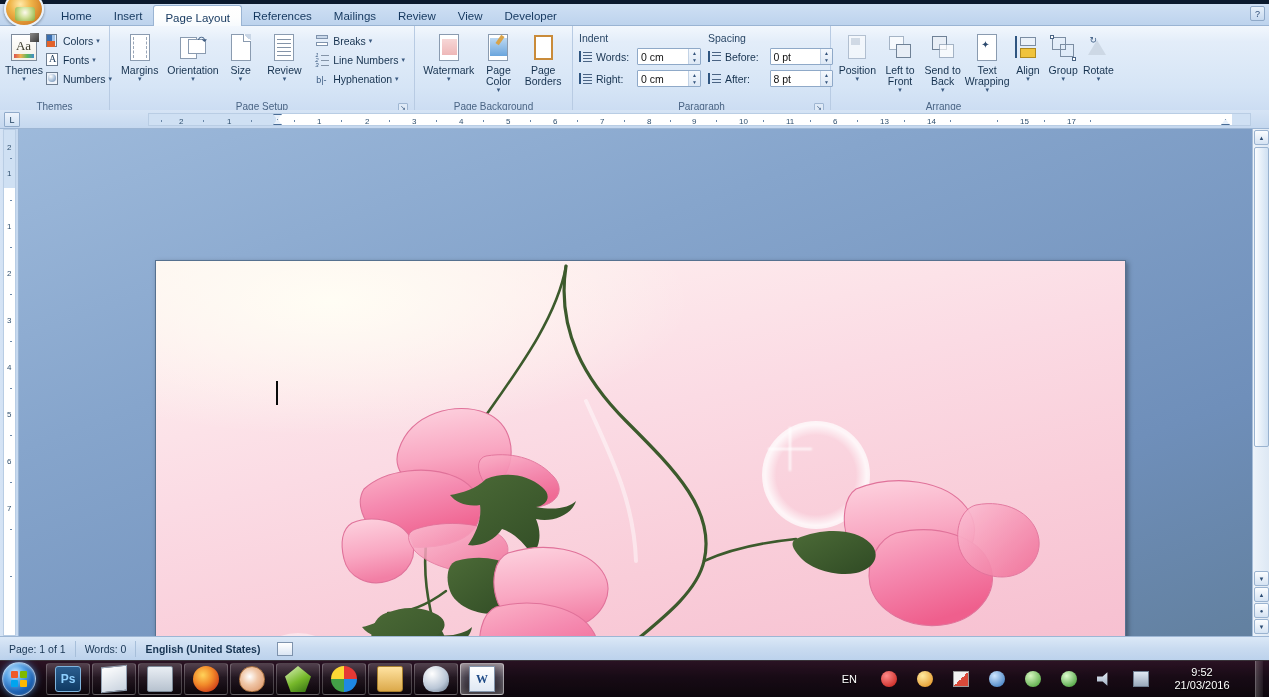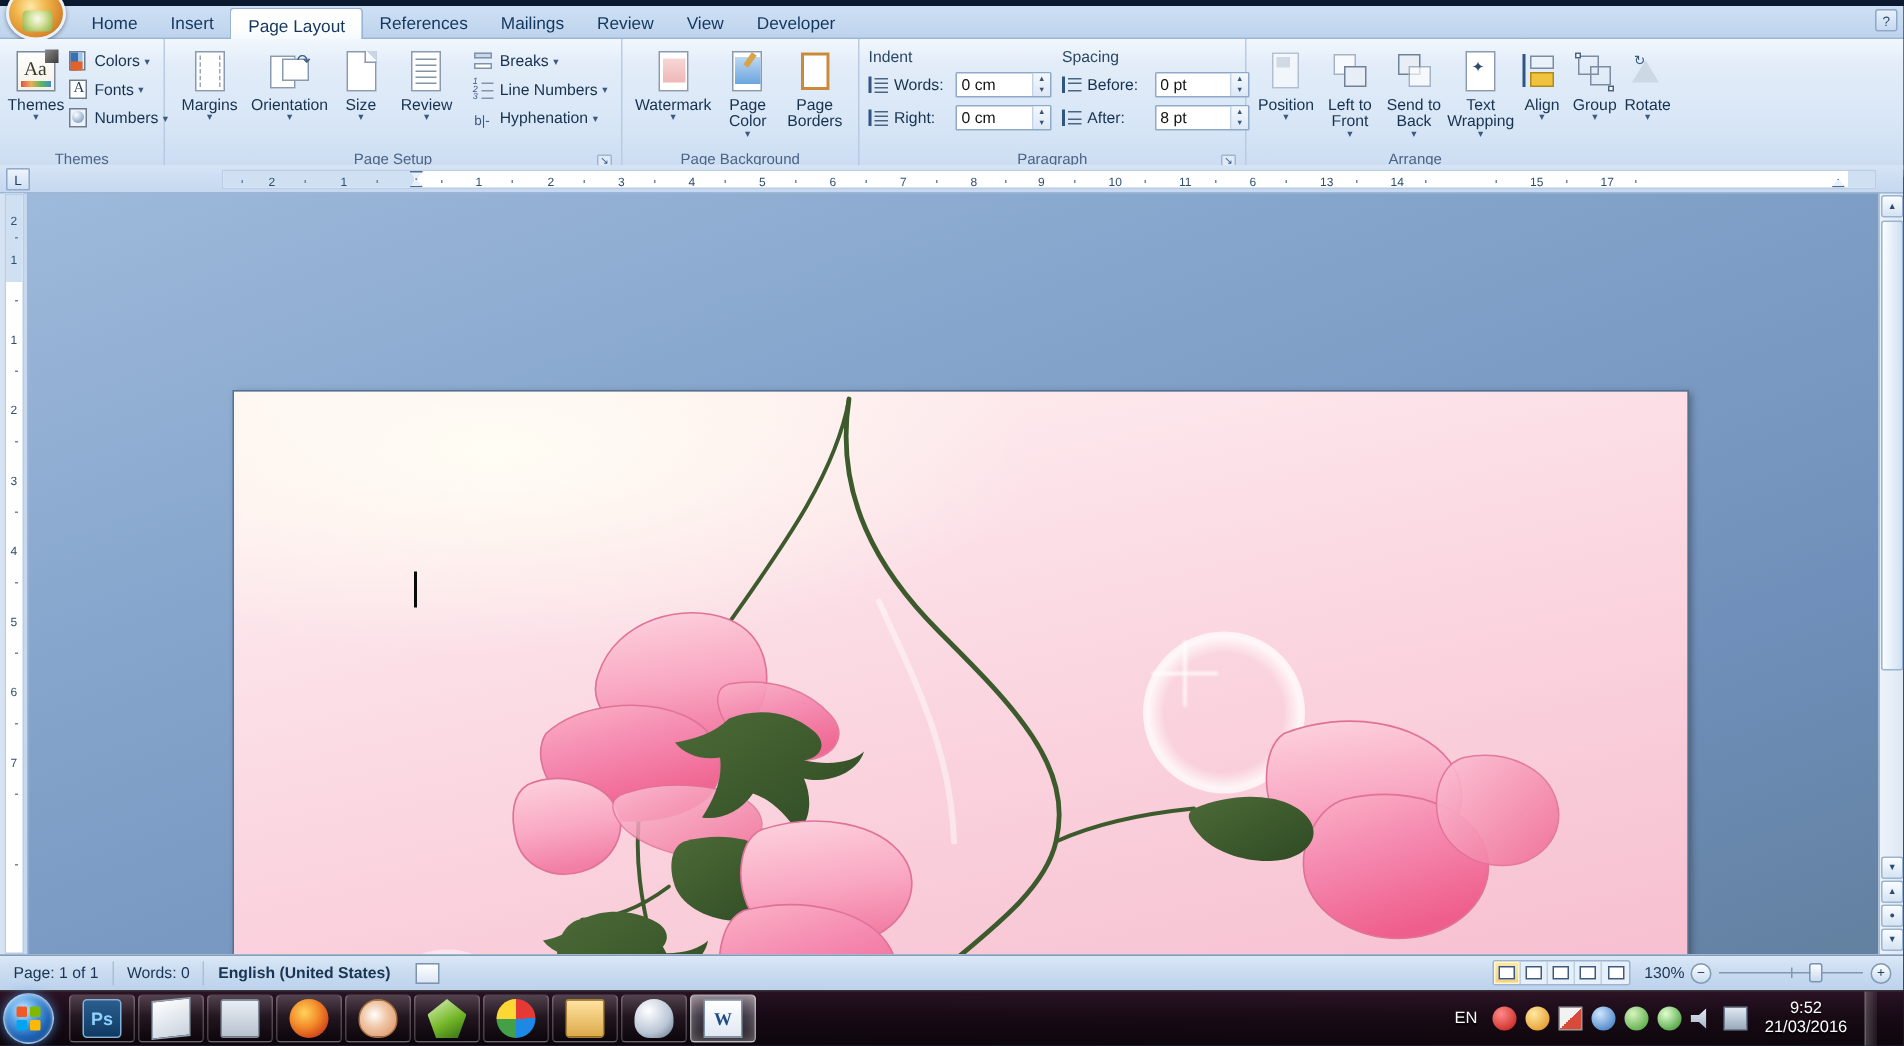--- a/index.html
+++ b/index.html
@@ -326,21 +326,21 @@
     background: linear-gradient(180deg, rgba(255,255,255,.20), rgba(255,255,255,.05) 45%, rgba(0,0,0,.18));
     border-radius:3px; display:flex; align-items:center; justify-content:center;
   }
   .tbtn.active {
     background: linear-gradient(180deg, rgba(255,255,255,.42), rgba(210,225,245,.22) 45%, rgba(255,255,255,.12));
     border-color: rgba(255,255,255,.55);
     box-shadow: inset 0 0 8px rgba(255,255,255,.35);
   }
   .tbtn .gi { width:26px; height:26px; position:relative; }
 
-  .tray { margin-left:auto; display:flex; align-items:center; gap:6px; padding-right:18px; }
+  .tray { margin-left:auto; display:flex; align-items:center; gap:20px; padding-right:6px; }
   .tray .lang { color:#fff; font-size:11px; padding:0 4px; text-shadow:0 1px 1px #000; }
   .tray .ti { width:16px; height:16px; position:relative; }
   .clock { color:#fff; font-size:11px; text-align:center; line-height:13px;
      text-shadow:0 1px 1px #000; padding-left:4px; min-width:62px; }
   .showdesk { width:8px; height:37px; margin-left:4px;
      background:linear-gradient(90deg, rgba(255,255,255,.22), rgba(255,255,255,.06));
      border-left:1px solid rgba(255,255,255,.3); }
 </style>
 </head>
 <body>
@@ -842,48 +842,20 @@
       <div class="btn" style="bottom:2px;">▼</div>
     </div>
   </div>
 
   <div class="statusbar">
     <div class="sb-item">Page: 1 of 1</div>
     <div class="sb-item">Words: 0</div>
     <div class="sb-item nb">English (United States)</div>
     <div class="sb-proof"></div>
 
-    <div class="sb-right">
-      <div class="viewbtns">
-        <div class="vbtn sel">
-            <span class="g"></span>
-          </div>
-        <div class="vbtn">
-            <span class="g"></span>
-          </div>
-        <div class="vbtn">
-            <span class="g"></span>
-          </div>
-        <div class="vbtn">
-            <span class="g"></span>
-          </div>
-        <div class="vbtn">
-            <span class="g"></span>
-          </div>
-      </div>
-      <div class="zoomlvl">130%</div>
-      <div class="zoomslider">
-        <div class="zs-btn">−</div>
-        <div class="zs-track">
-          <span class="mid"></span>
-          <span class="zs-thumb"></span>
-        </div>
-        <div class="zs-btn">+</div>
-      </div>
-    </div>
   </div>
 
   <div class="taskbar">
     <div class="startorb">
       <span class="flag">
         <i style="left:0;top:0;background:#f05a28;"></i>
         <i style="right:0;top:0;background:#7fba00;"></i>
         <i style="left:0;bottom:0;background:#00a4ef;"></i>
         <i style="right:0;bottom:0;background:#ffb900;"></i>
       </span>

